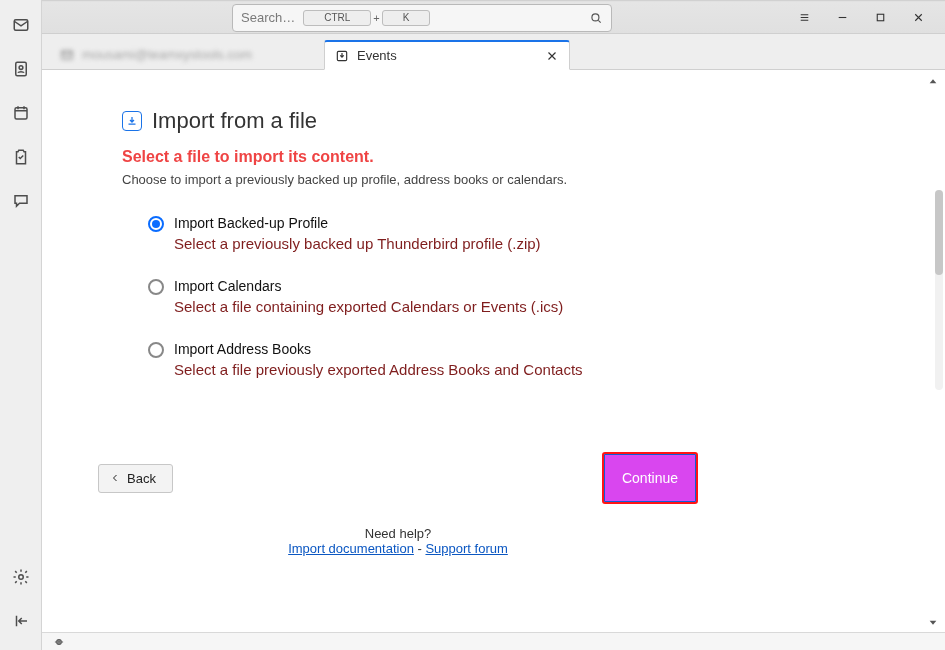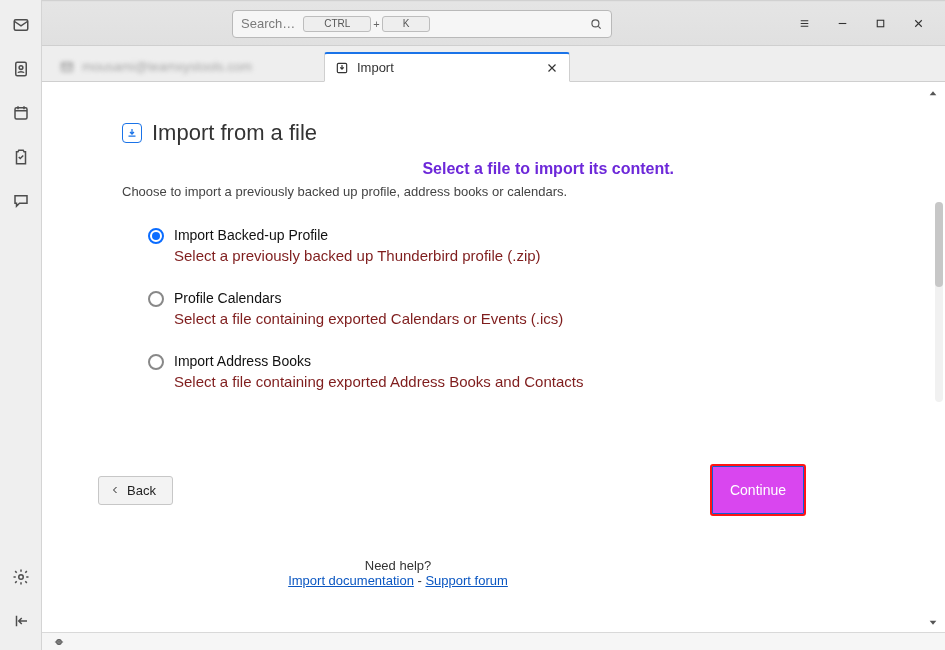--- a/index.html
+++ b/index.html
@@ -38,21 +38,21 @@
     display:flex;
     flex-direction:column;
     background:#fff;
     position:relative;
   }
   .top-gradient-bar {
     height:2px;
     background: linear-gradient(#c9c9c9, #e9e9e9);
   }
   .titlebar {
-    height:44px;
+    height:32px;
     background: linear-gradient(#e5e5e5,#e0e0e0);
     display:flex;
     align-items:center;
     border-bottom:1px solid #cfcfcf;
     padding-left:190px;
     padding-right:8px;
   }
   .searchbox {
     width:380px;
     height:28px;
@@ -168,53 +168,53 @@
     width:600px;
     padding:8px 24px 30px 24px;
   }
   .h-row{display:flex;align-items:center;margin-bottom:14px;}
   .h-row .big-icon{
     width:20px;height:20px;color:#1a73e8;border:1.5px solid #1a73e8;border-radius:4px;
     display:flex;align-items:center;justify-content:center;margin-right:10px;
   }
   .h-row .big-icon svg{width:12px;height:12px;}
   h1{font-size:22px;font-weight:400;color:#333;}
-  h2{font-size:16px;font-weight:600;color:#6d28d9;margin-bottom:6px;text-align:right;}
+  h2{font-size:16px;font-weight:600;color:#ef4444;margin-bottom:6px;}
   .sub{font-size:13px;color:#444;margin-bottom:28px;}
   .options{padding-left:26px;}
   .opt{display:flex;align-items:flex-start;margin-bottom:26px;cursor:pointer;margin-top:21px;}
   .opt .radio{
     width:16px;height:16px;border:2px solid #888;border-radius:50%;
     margin-right:10px;margin-top:1px;flex-shrink:0;
     display:flex;align-items:center;justify-content:center;
   }
   .opt.selected .radio{border-color:#0a6cff;}
   .opt.selected .radio::after{
     content:"";width:8px;height:8px;background:#0a6cff;border-radius:50%;
   }
   .opt .texts .t{font-size:14px;color:#111;margin-bottom:4px;}
   .opt .texts .d{font-size:15px;color:#7f1d1d;}
   .footer-row{
-    width:708px;
+    width:600px;
     display:flex;align-items:center;justify-content:space-between;
     margin-top:18px;
   }
   .btn-back{
     background:#f3f3f3;border:1px solid #c7c7c7;border-radius:3px;
     padding:6px 16px 6px 10px;font-size:13px;color:#222;cursor:pointer;
     display:flex;align-items:center;
   }
   .btn-back svg{width:12px;height:12px;margin-right:6px;}
   .btn-continue{
     background:#d946ef;color:#fff;border:2px solid #ff1414;border-radius:3px;
     padding:16px 18px;font-size:14px;cursor:pointer;
     box-shadow: inset 0 0 0 1px #0a5fd4;
   }
   .help{
-    width:600px;text-align:center;margin-top:42px;font-size:13px;color:#333;
+    width:600px;text-align:center;margin-top:22px;font-size:13px;color:#333;
   }
   .help a{color:#0b57c2;text-decoration:underline;cursor:pointer;}
   
   .statusbar{
     position:absolute;
     left:0;bottom:0;right:0;
     height:18px;
     background:#f6f6f6;
     border-top:1px solid #d9d9d9;
     display:flex;align-items:center;
@@ -316,21 +316,21 @@
           <rect x="3" y="5" width="18" height="14" rx="2"></rect>
           <path d="M3 7l9 6 9-6"></path>
         </svg>
       <span>mousami@teamxystools.com</span>
     </div>
     <div class="tab-active">
       <svg class="lead" viewBox="0 0 24 24" fill="none" stroke="currentColor" stroke-width="2">
           <rect x="4" y="4" width="16" height="16" rx="2"></rect>
           <path d="M12 7v7M9 11l3 3 3-3"></path>
         </svg>
-      <span class="label">Import</span>
+      <span class="label">Events</span>
       <svg class="close" viewBox="0 0 24 24" stroke="currentColor" stroke-width="2">
           <path d="M6 6l12 12M18 6L6 18"></path>
         </svg>
     </div>
   </div>
 
   <div class="content-wrap">
     <div class="scroll-arrow top">
       <svg viewBox="0 0 24 24" fill="currentColor">
           <path d="M12 8l5 6H7z"></path>
@@ -361,29 +361,29 @@
           <div class="opt selected">
             <span class="radio"></span>
             <div class="texts">
               <div class="t">Import Backed-up Profile</div>
               <div class="d">Select a previously backed up Thunderbird profile (.zip)</div>
             </div>
           </div>
           <div class="opt">
             <span class="radio"></span>
             <div class="texts">
-              <div class="t">Profile Calendars</div>
+              <div class="t">Import Calendars</div>
               <div class="d">Select a file containing exported Calendars or Events (.ics)</div>
             </div>
           </div>
           <div class="opt">
             <span class="radio"></span>
             <div class="texts">
               <div class="t">Import Address Books</div>
-              <div class="d">Select a file containing exported Address Books and Contacts</div>
+              <div class="d">Select a file previously exported Address Books and Contacts</div>
             </div>
           </div>
         </div>
       </div>
 
       <div class="footer-row">
         <button class="btn-back">
           <svg viewBox="0 0 24 24" fill="none" stroke="currentColor" stroke-width="2">
               <path d="M15 6l-6 6 6 6"></path>
             </svg>

